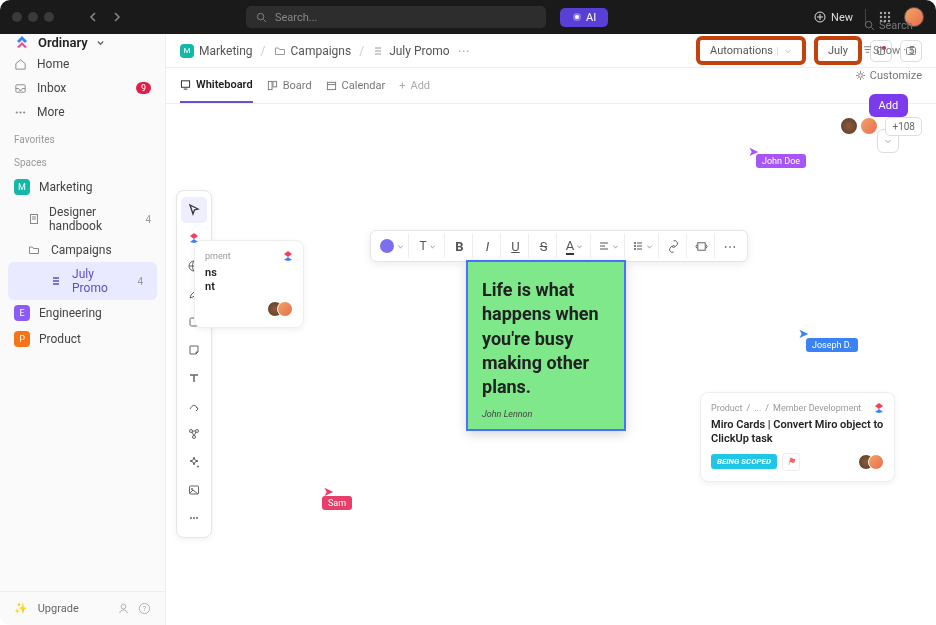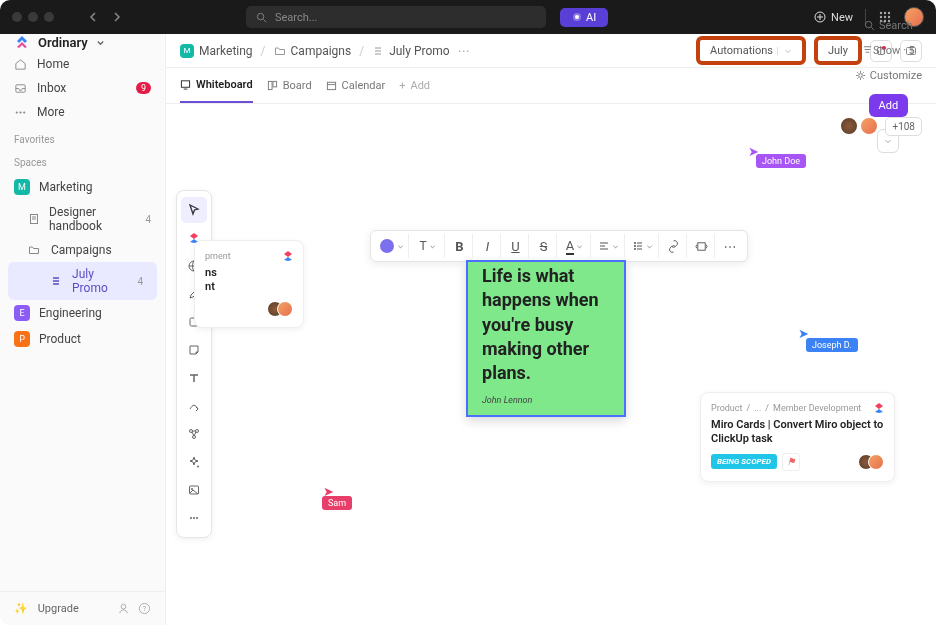--- a/index.html
+++ b/index.html
@@ -60,21 +60,21 @@
 
     .tool-dock { position: absolute; top: 86px; left: 10px; width: 36px; background: #fff; border: 1px solid #e5e5e5; border-radius: 8px; padding: 6px 0; display: flex; flex-direction: column; align-items: center; gap: 2px; box-shadow: 0 2px 6px rgba(0,0,0,.06); }
     .tool-btn { width: 26px; height: 26px; display: flex; align-items: center; justify-content: center; color: #666; cursor: pointer; border-radius: 5px; }
     .tool-btn.sel { background: #eef; color: #333; }
 
     .float-toolbar { position: absolute; top: 126px; left: 204px; height: 32px; background: #fff; border: 1px solid #e5e5e5; border-radius: 6px; display: flex; align-items: center; padding: 0 4px; gap: 2px; box-shadow: 0 2px 8px rgba(0,0,0,.08); }
     .ft-btn { width: 26px; height: 24px; display: flex; align-items: center; justify-content: center; color: #555; cursor: pointer; font-size: 13px; border-right: 1px solid #eee; }
     .ft-btn:last-child{ border-right:none;}
     .ft-dot { width: 14px; height: 14px; border-radius: 50%; background: #7c6fed; }
 
-    .sticky { position: absolute; top: 156px; left: 300px; width: 160px; background: #7ee88b; border: 2px solid #4b6fff; padding: 2px 14px 10px; box-shadow: 0 4px 10px rgba(0,0,0,.15); }
+    .sticky { position: absolute; top: 156px; left: 300px; width: 160px; background: #7ee88b; border: 2px solid #4b6fff; padding: 16px 14px 10px; box-shadow: 0 4px 10px rgba(0,0,0,.15); }
     .sticky-text { font-size: 18px; font-weight: 700; color: #222; line-height: 1.35; }
     .sticky-author { font-size: 9px; color: #444; margin-top: 10px; font-style: italic; }
 
     .task-card { position: absolute; width: 200px; background: #fff; border: 1px solid #eee; border-radius: 8px; padding: 10px; box-shadow: 0 2px 6px rgba(0,0,0,.06); }
     .tc1 { top: 136px; left: 28px; width: 110px; }
     .tc2 { top: 288px; left: 534px; width: 195px; }
     .card-crumb { font-size: 9px; color: #999; display: flex; gap: 4px; align-items: center; }
     .card-title { font-size: 11px; font-weight: 600; color: #222; margin: 5px 0; line-height: 1.3; }
     .status-pill { display: inline-block; font-size: 8px; font-weight: 700; padding: 3px 6px; border-radius: 3px; }
     .sp-cyan { background: #1fc6e8; color: #fff; }

